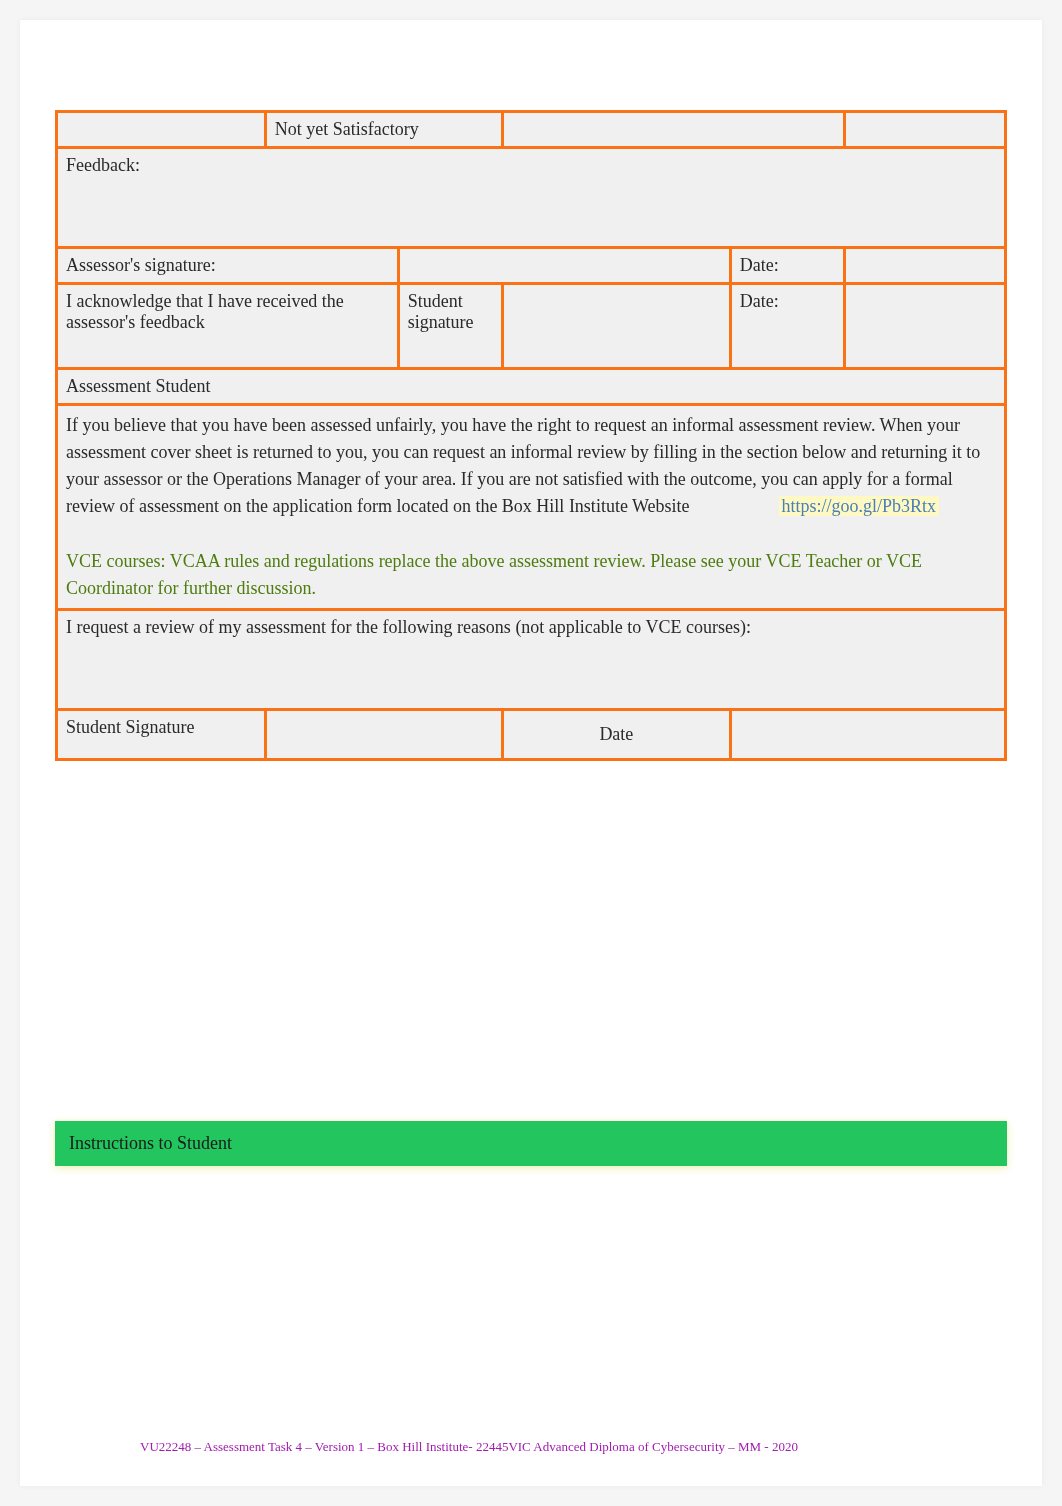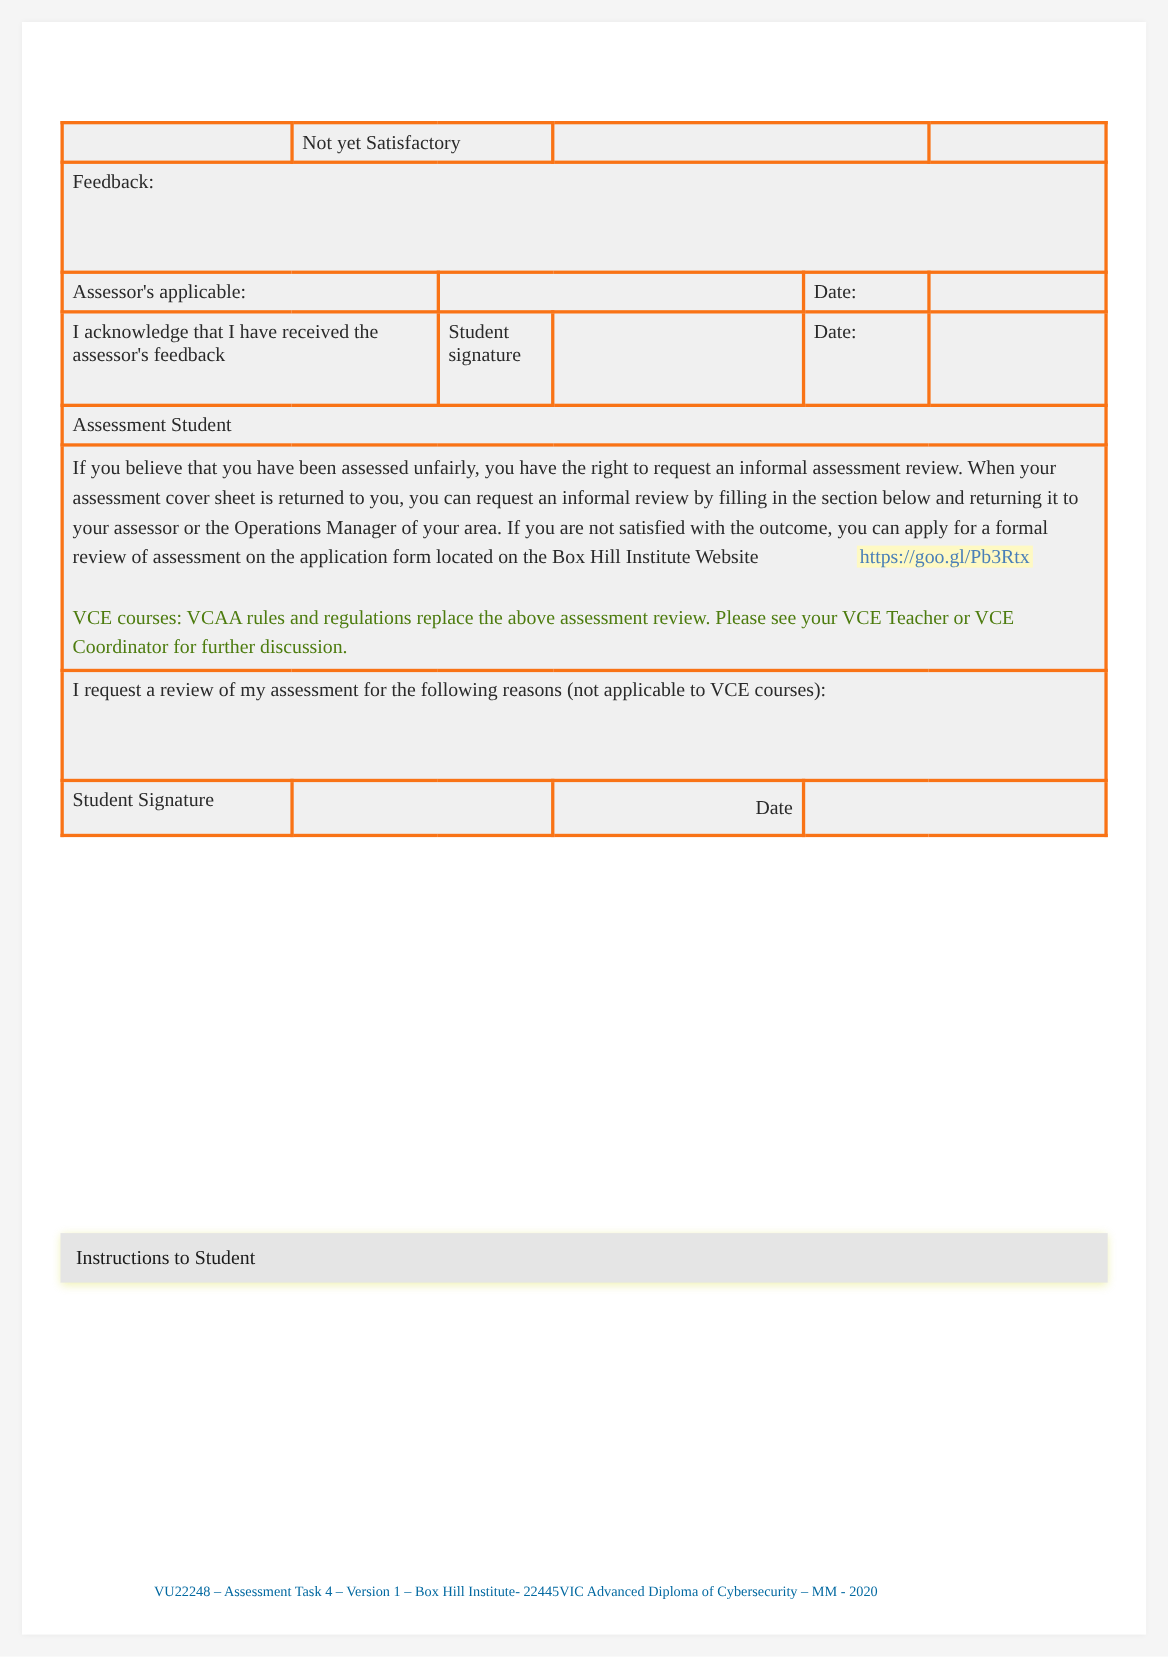--- a/index.html
+++ b/index.html
@@ -65,34 +65,34 @@
     .vce-text {
       color: #4d7c0f;
     }
     .request-cell {
       height: 100px;
     }
     .sig-row td {
       height: 50px;
     }
     .instructions-bar {
-      background: #e5e5e5;
+      background: #22c55e;
       padding: 12px 14px;
       margin-top: 360px;
       font-size: 18px;
       color: #1a1a1a;
       box-shadow: 0 2px 8px rgba(201,210,0,0.3);
     }
     .footer {
       position: absolute;
       bottom: 30px;
       left: 120px;
       right: 120px;
       font-size: 13px;
-      color: #0369a1;
+      color: #a21caf;
       line-height: 1.4;
     }
     .spacer-top {
       height: 60px;
     }
   </style>
 </head>
 <body>
 
 <div class="page">
@@ -120,21 +120,21 @@
     </tr>
 
     <tr>
       <td colspan="6" class="feedback-cell">
         <span>Feedback:</span>
       </td>
     </tr>
 
     <tr class="assessor-row">
       <td colspan="2">
-        <span>Assessor's applicable:</span>
+        <span>Assessor's signature:</span>
       </td>
       <td colspan="2"></td>
       <td>
         <span>Date:</span>
       </td>
       <td></td>
     </tr>
 
     <tr class="ack-row">
       <td colspan="2">
@@ -174,21 +174,21 @@
       <td colspan="6" class="request-cell">
         <span>I request a review of my assessment for the following reasons (not applicable to VCE courses):</span>
       </td>
     </tr>
 
     <tr class="sig-row">
       <td>
         <span>Student Signature</span>
       </td>
       <td colspan="2"></td>
-      <td style="text-align:right; vertical-align:middle;">
+      <td style="text-align:center; vertical-align:middle;">
         <span>Date</span>
       </td>
       <td colspan="2"></td>
     </tr>
 
   </tbody>
     </table>
 
   <div class="instructions-bar">
     <span>Instructions to Student</span>

